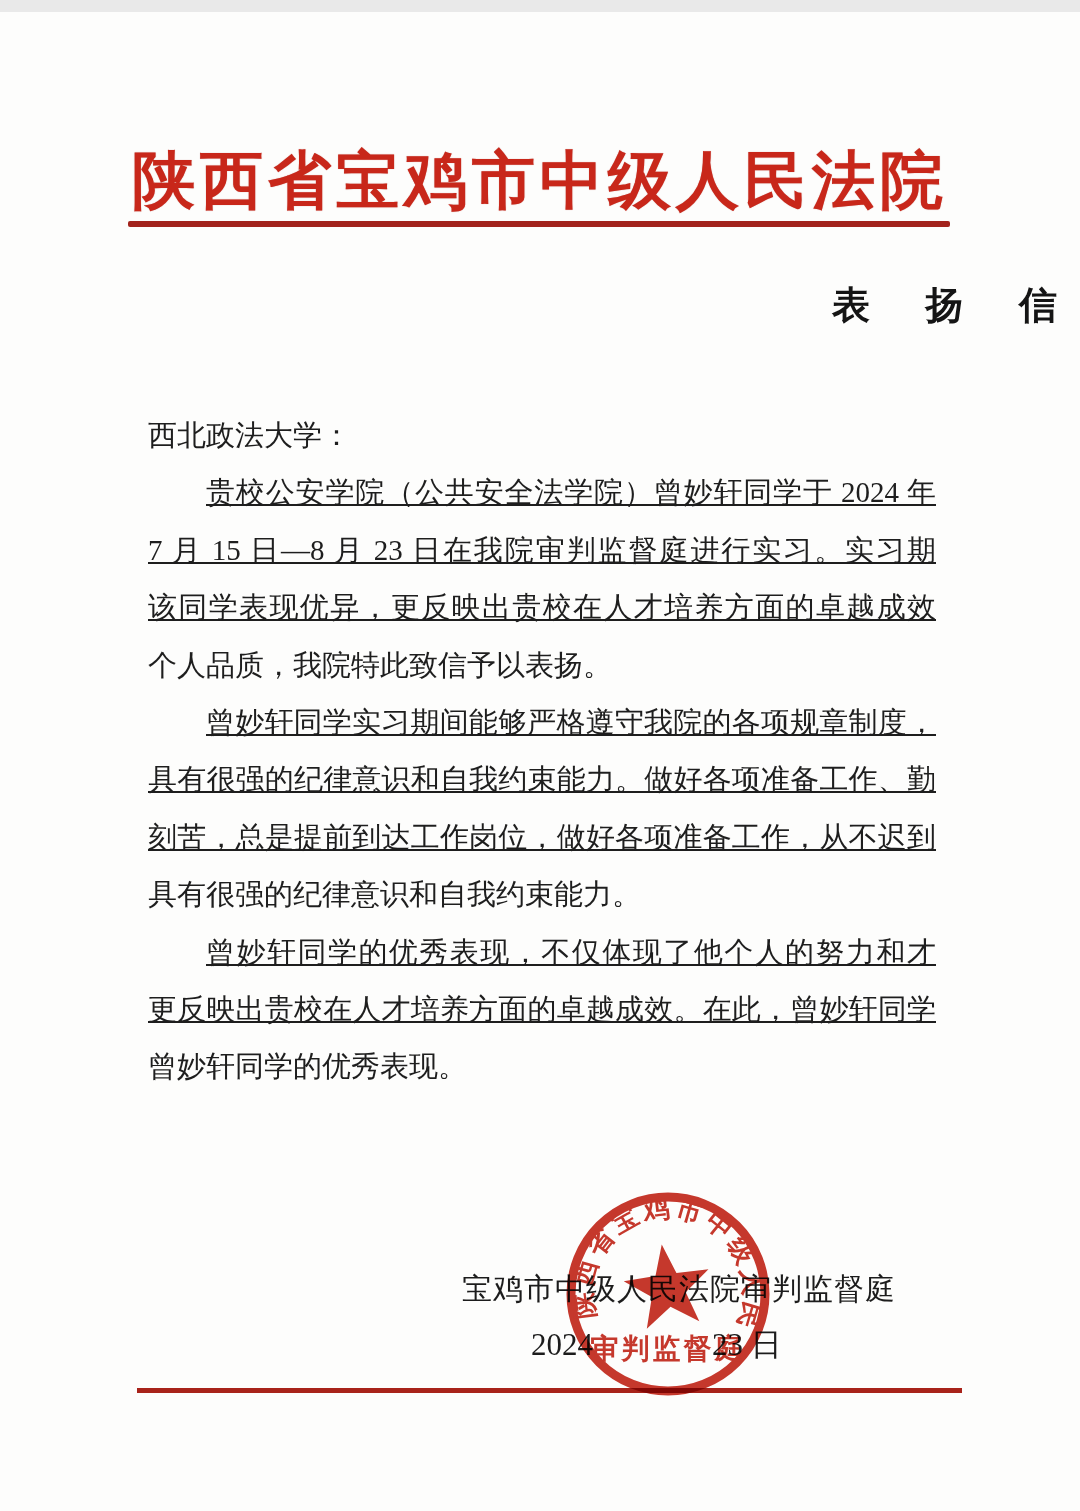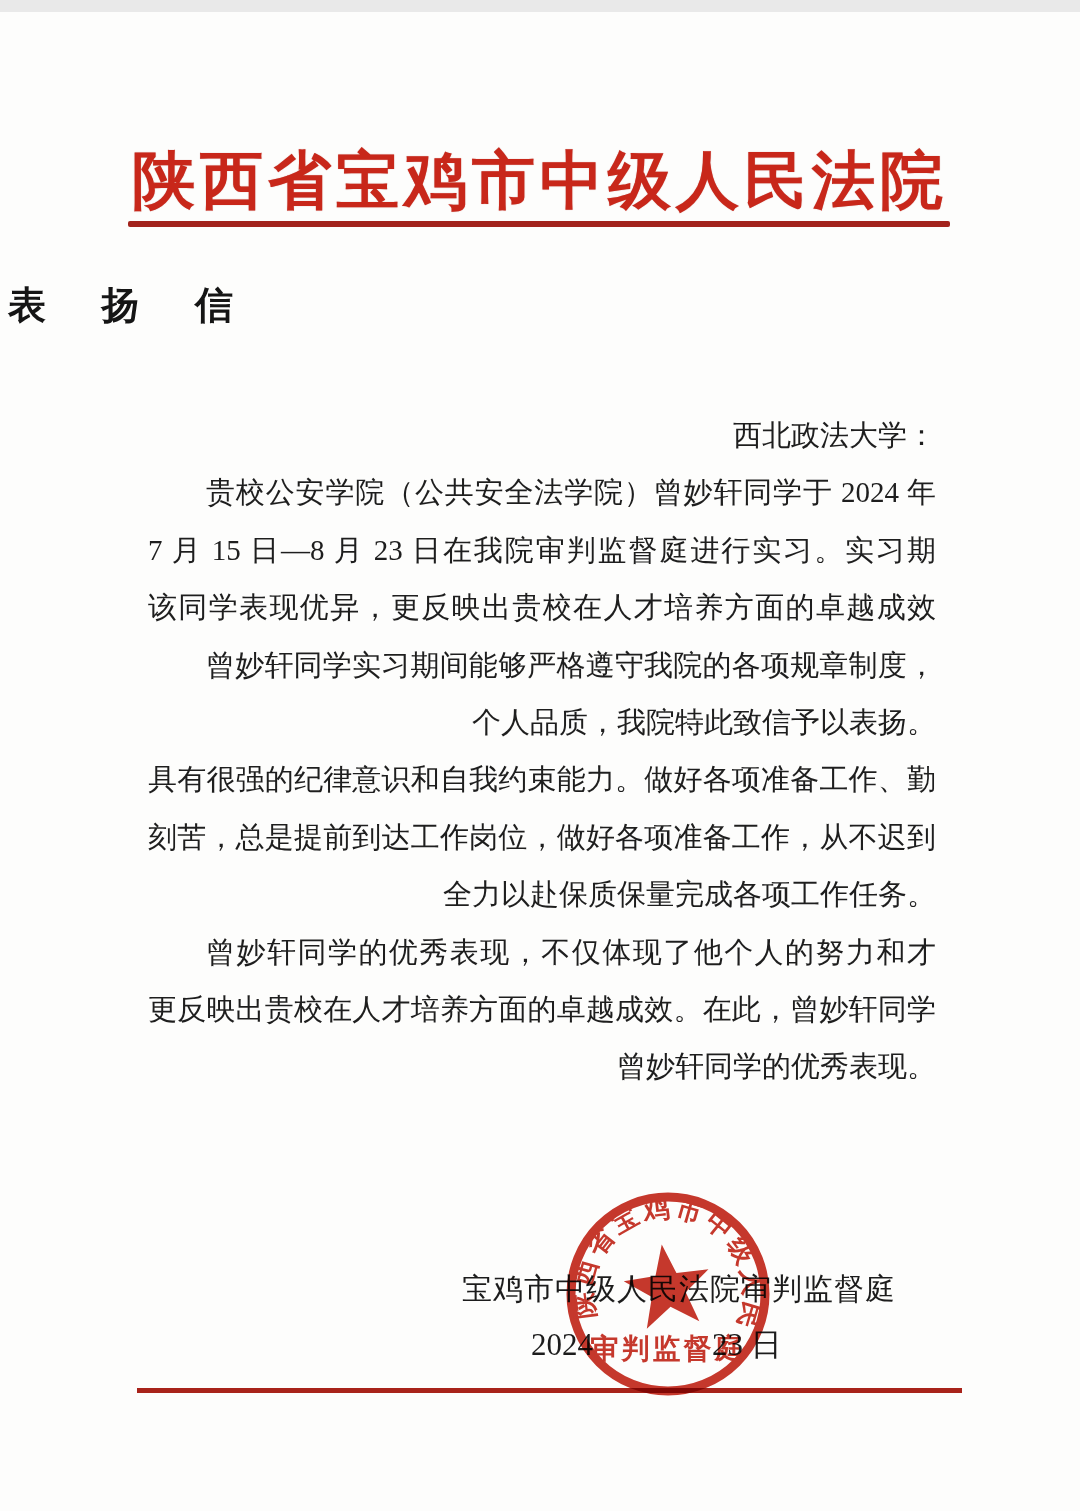--- a/index.html
+++ b/index.html
@@ -26,39 +26,39 @@
   .header-rule {
     position:absolute; left:128px; top:209px;
     width:822px; height:6px;
     background:#a2231c;
     border-radius:2px;
   }
 
   
   .doc-title {
     position:absolute; top:268px; left:0; width:100%;
-    text-align:left;
+    text-align:right;
     font-size:38px; font-weight:bold;
     letter-spacing:23px; padding-left:8px; box-sizing:border-box;
     color:#151515;
   }
 
   
   .body-text {
     position:absolute; left:148px; top:395px; width:788px;
     color:#1e1e1e;
   }
   .line {
     height:57.4px; line-height:57.4px;
     font-size:29px;
     white-space:nowrap;
   }
-  .line.fill { text-align:justify; text-align-last:justify; white-space:normal; overflow:hidden; }
+  .line.fill { text-align:justify; text-align-last:justify; white-space:normal; overflow:hidden;text-decoration:underline; }
   .line.indent { text-indent:58px; }
-  .line.short { text-align:right; }
+  .line.short { text-align:left; }
 
   
   .sig-unit {
     position:absolute; left:462px; top:1257px;
     font-size:30px; letter-spacing:1px; color:#1c1c1c;
     white-space:nowrap;
   }
   .date-line {
     position:absolute; left:531px; top:1312px;
     font-size:31px; color:#1c1c1c;
@@ -99,25 +99,25 @@
 
   <div class="header-rule"></div>
 
   <div class="doc-title">表 扬 信</div>
 
   <div class="body-text">
     <div class="line short">西北政法大学：</div>
     <div class="line fill indent">贵校公安学院（公共安全法学院）曾妙轩同学于 2024 年</div>
     <div class="line fill">7 月 15 日—8 月 23 日在我院审判监督庭进行实习。实习期间，</div>
     <div class="line fill">该同学表现优异，更反映出贵校在人才培养方面的卓越成效</div>
+    <div class="line short">个人品质，我院特此致信予以表扬。</div>
     <div class="line fill indent">曾妙轩同学实习期间能够严格遵守我院的各项规章制度，</div>
-    <div class="line short">个人品质，我院特此致信予以表扬。</div>
     <div class="line fill">具有很强的纪律意识和自我约束能力。做好各项准备工作、勤奋</div>
     <div class="line fill">刻苦，总是提前到达工作岗位，做好各项准备工作，从不迟到</div>
-    <div class="line short">全力以赴保质保量完成各项工作任务。</div>
+    <div class="line short">具有很强的纪律意识和自我约束能力。</div>
     <div class="line fill indent">曾妙轩同学的优秀表现，不仅体现了他个人的努力和才华，</div>
     <div class="line fill">更反映出贵校在人才培养方面的卓越成效。在此，曾妙轩同学于</div>
     <div class="line short">曾妙轩同学的优秀表现。</div>
   </div>
 
   <div class="sig-unit">宝鸡市中级人民法院审判监督庭</div>
 
   <div class="date-line">
     <span>2024</span>
     <span class="date-gap"></span>

